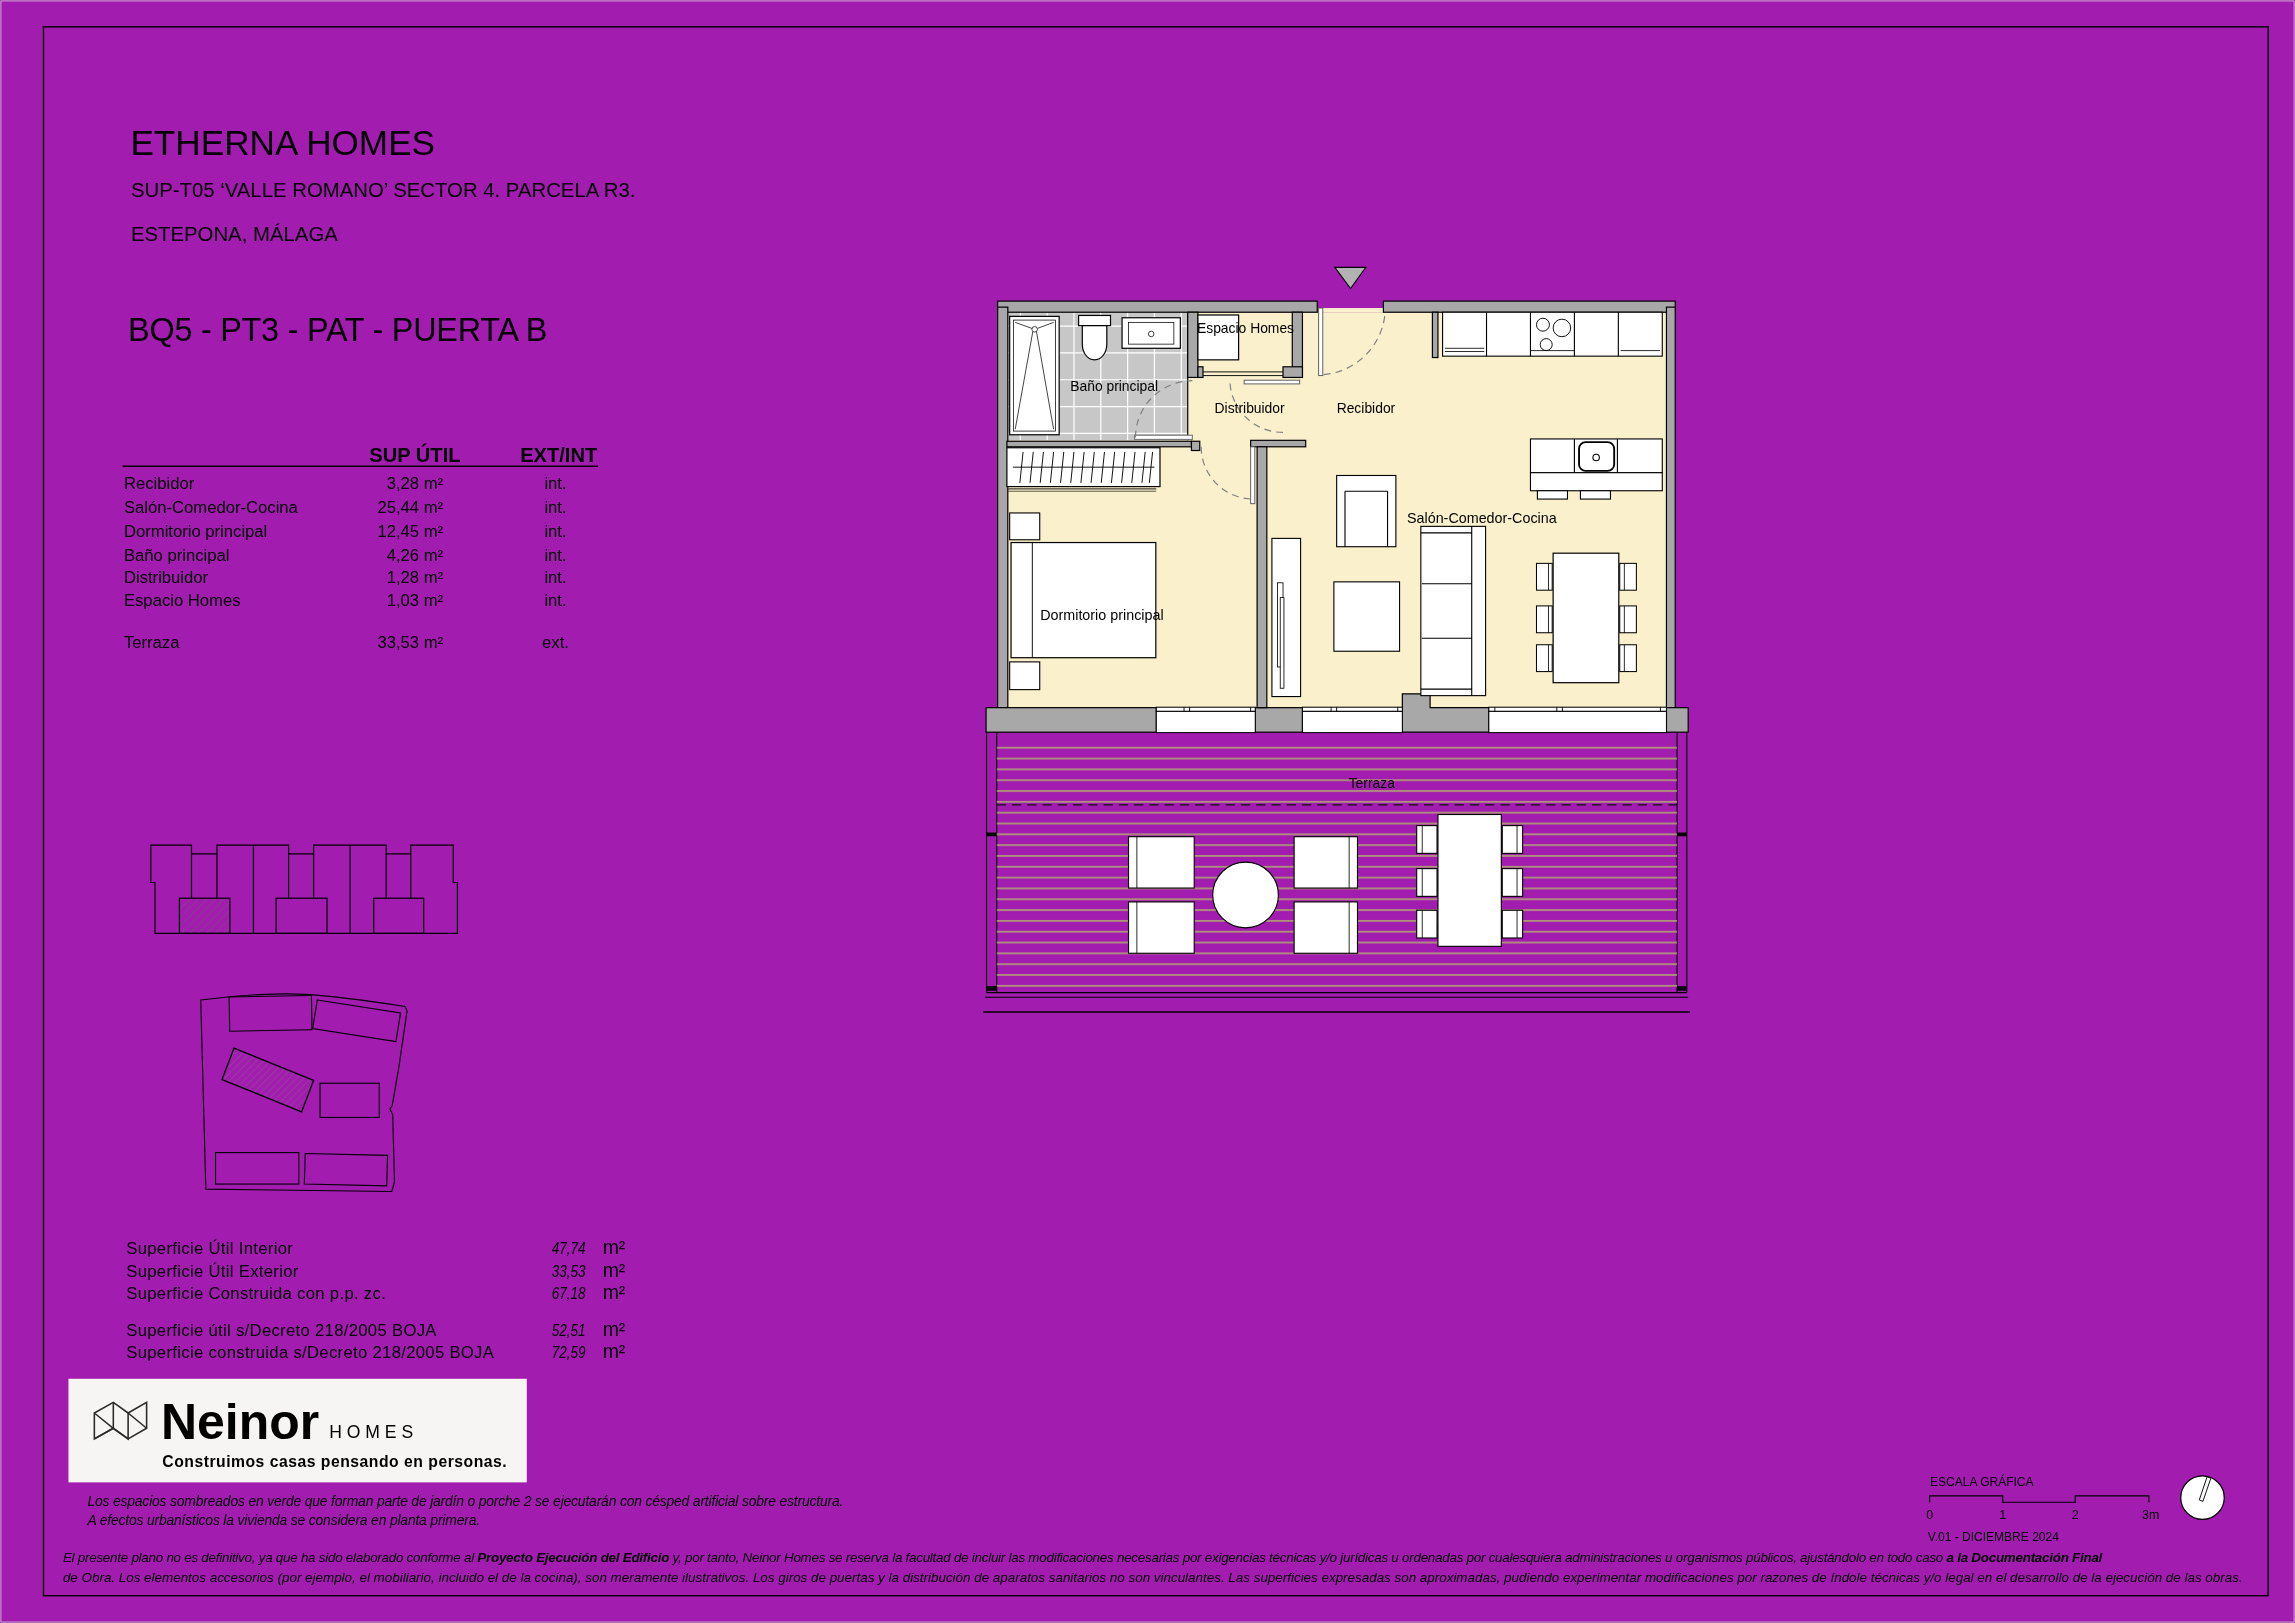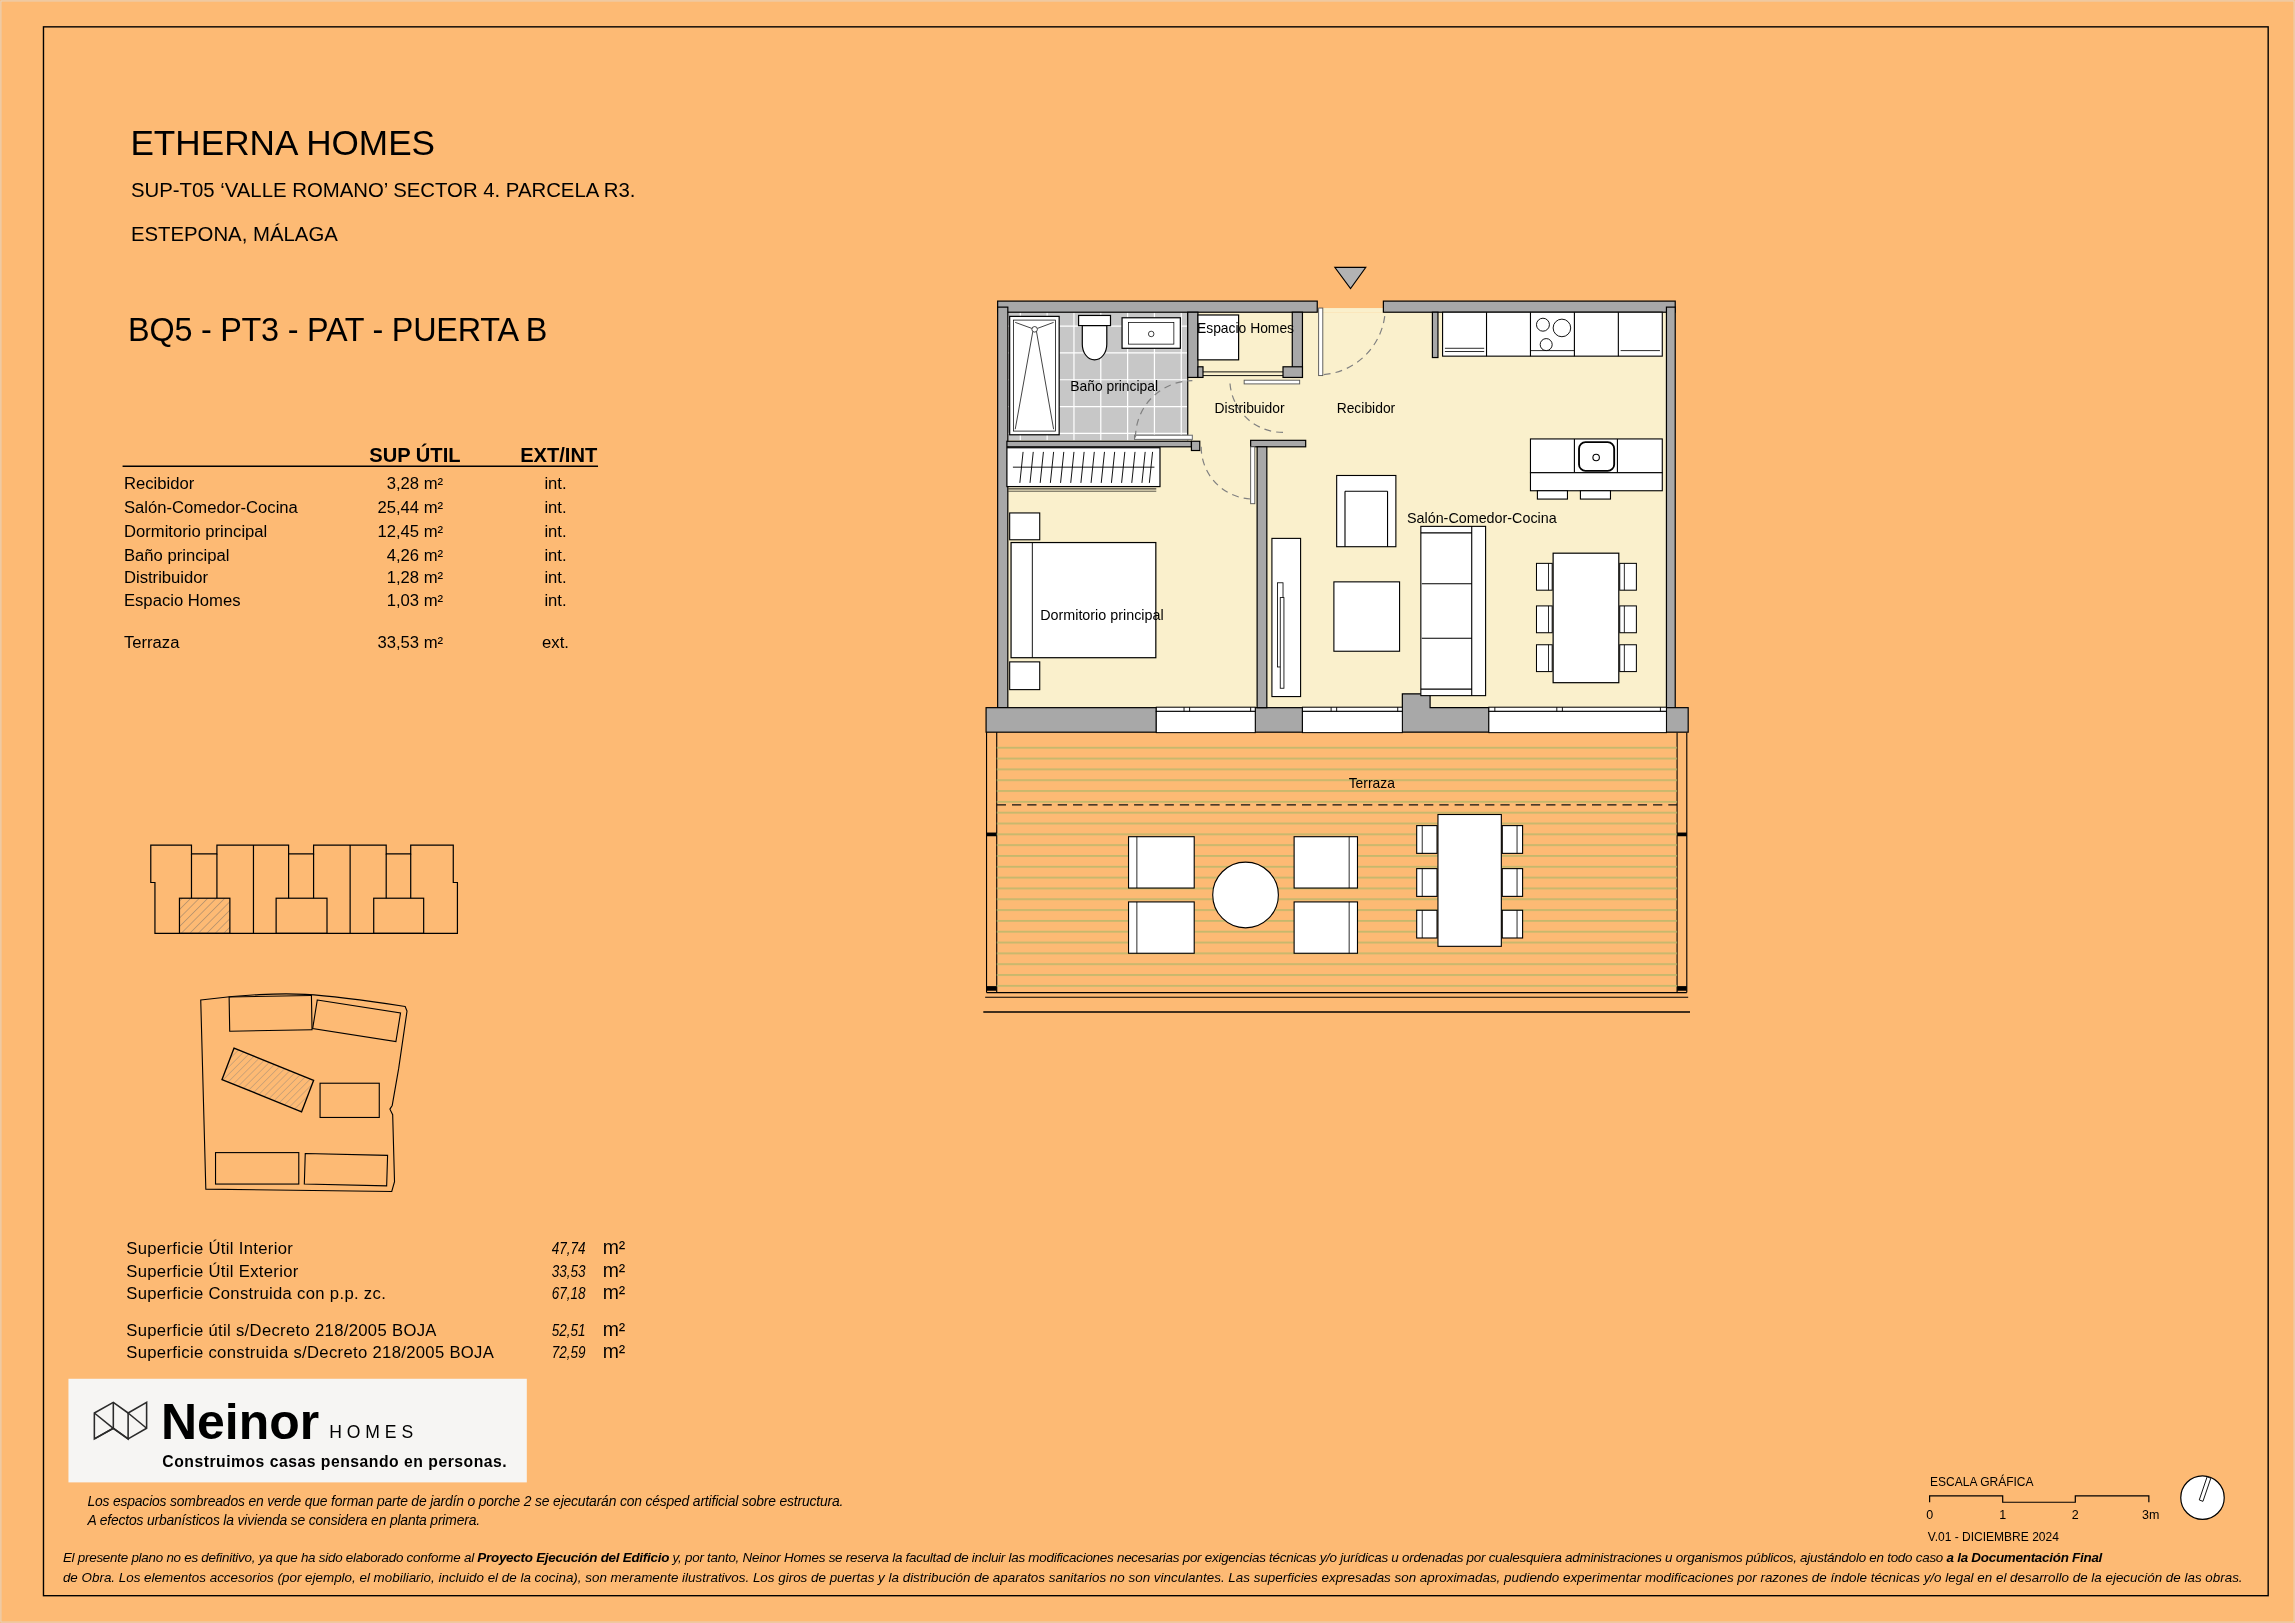--- a/index.html
+++ b/index.html
@@ -1,16 +1,16 @@
 <!DOCTYPE html>
 <html style="font-size:7.4px"><head>
 <meta charset="utf-8">
 <style>
   html,body{margin:0;padding:0;background:#ffffff;}
-  #page{position:relative;width:2295px;height:1623px;background:#fdba74;overflow:hidden;
+  #page{position:relative;width:2295px;height:1623px;background:#a21caf;overflow:hidden;
         font-family:"Liberation Sans", sans-serif;}
   svg text{font-family:"Liberation Sans", sans-serif;fill:#000000;}
 </style>
 </head>
 <body>
 <div id="page">
 <svg width="2295" height="1623" viewBox="0 0 4962 3509">
 <defs>
   <pattern id="hatchA" patternUnits="userSpaceOnUse" width="13" height="13" patternTransform="rotate(45)">
     <line x1="0" y1="0" x2="0" y2="13" stroke="#666666" stroke-width="1.6"></line>

